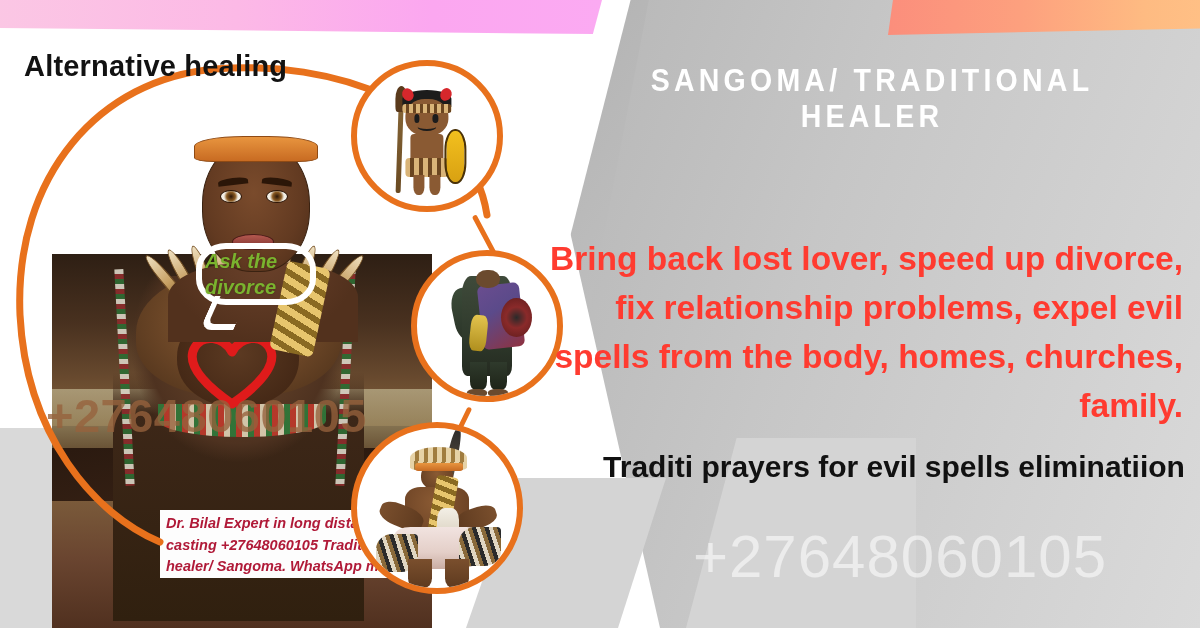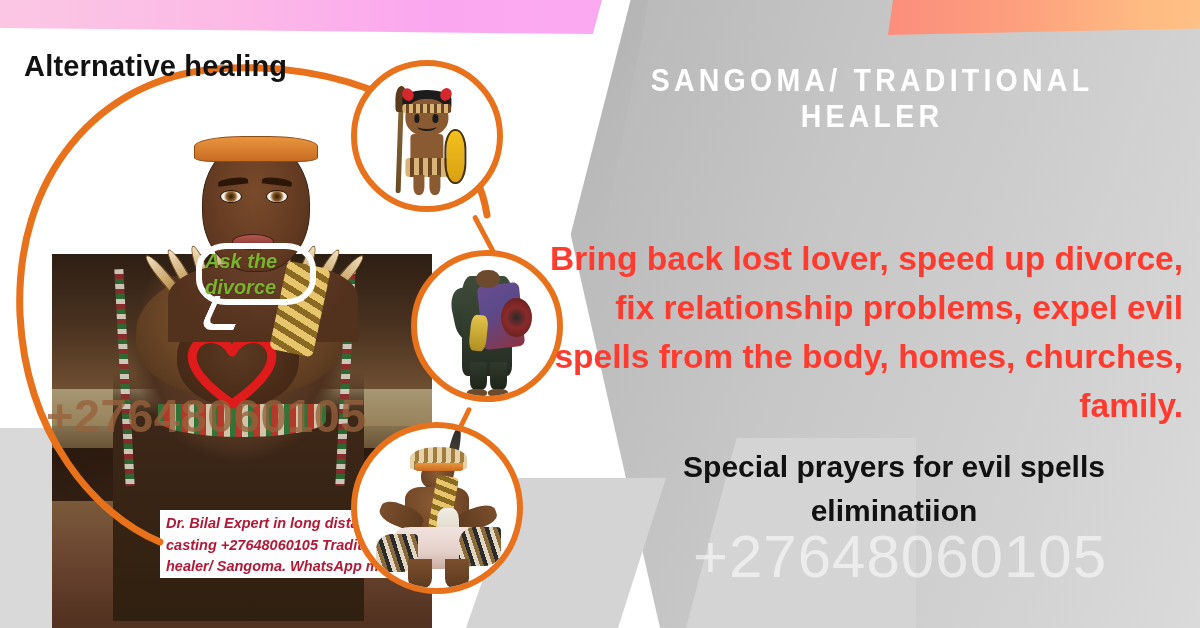--- a/index.html
+++ b/index.html
@@ -414,16 +414,16 @@
     <div class="d-fur" style="left:12%; top:66%;"></div>
     <div class="d-fur" style="right:10%; top:62%;"></div>
     <div class="d-leg" style="left:32%;"></div>
     <div class="d-leg" style="left:55%;"></div>
   </div>
 
   <div class="left-heading">Alternative healing</div>
 
   <div class="kicker">SANGOMA/ TRADITIONAL HEALER</div>
   <div class="redtext">Bring back lost lover, speed up divorce, fix relationship problems, expel evil spells from the body, homes, churches, family.</div>
-  <div class="blacktext">Special prayers for  evil spells eliminatiion</div>
+  <div class="blacktext">Traditi prayers for  evil spells eliminatiion</div>
   <div class="big-watermark">+27648060105</div>
 
 </div>
 
 </body></html>

